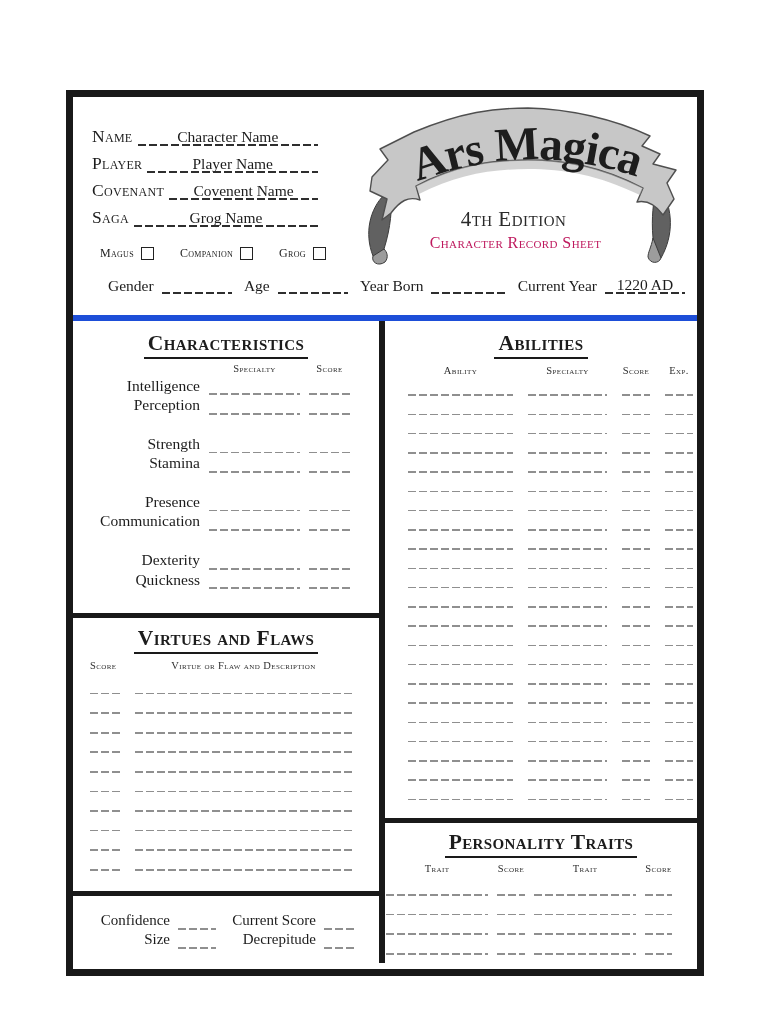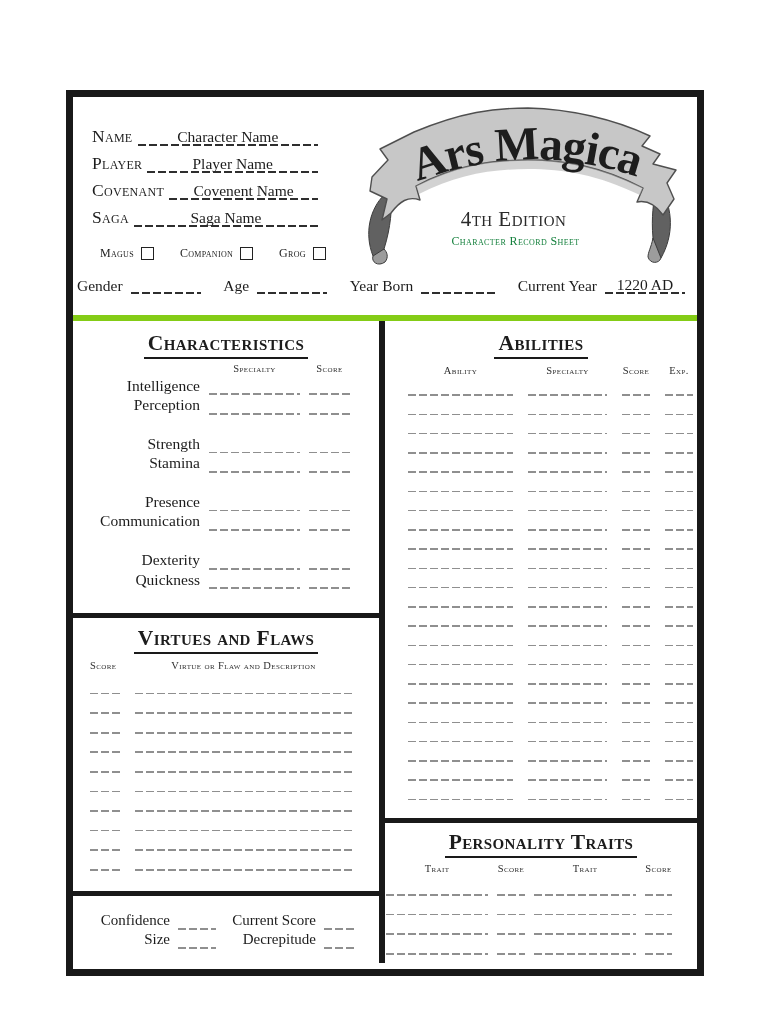--- a/index.html
+++ b/index.html
@@ -16,34 +16,34 @@
   .dline::after { content:""; position:absolute; left:0; right:0; bottom:0; height:1.7px;
     background:repeating-linear-gradient(90deg,#2e2e2e 0 8px,transparent 8px 11px); }
   .dline.gray::after { background:repeating-linear-gradient(90deg,#8f8f8f 0 8px,transparent 8px 11px); }
   .fval { font-size:15.5px; line-height:1; padding-bottom:2px; white-space:nowrap; }
 
   .type-row { position:absolute; left:27px; top:149px; display:flex; align-items:center; }
   .type-item { display:flex; align-items:center; margin-right:26px; }
   .type-label { font-variant:small-caps; font-size:12px; letter-spacing:.3px; }
   .checkbox { width:13px; height:13px; border:1.7px solid #222; margin-left:7px; background:#fff; }
 
-  .demo-row { position:absolute; left:4px; right:12px; top:174px; height:23px; display:flex; justify-content:space-between; align-items:flex-end; }
+  .demo-row { position:absolute; left:35px; right:12px; top:174px; height:23px; display:flex; justify-content:space-between; align-items:flex-end; }
   .demo-item { display:flex; align-items:flex-end; }
   .demo-label { font-size:15.5px; line-height:1; margin-right:8px; padding-bottom:1px; white-space:nowrap; }
   .demo-line { position:relative; height:17px; display:flex; justify-content:center; align-items:flex-end; }
   .w70{width:70px;} .w74{width:74px;} .w80{width:80px;}
 
   
   .logo { position:absolute; right:2px; top:6px; width:337px; height:168px; }
   .logo svg { position:absolute; left:0; top:0; }
   .logo-edition { position:absolute; left:0; right:26px; top:104px; text-align:center; font-variant:small-caps; font-size:21px; letter-spacing:.5px; color:#2a2a2a; }
-  .logo-subtitle { position:absolute; left:0; right:22px; top:131px; text-align:center; font-variant:small-caps; font-size:12px; letter-spacing:.4px; color:#15803d; }
-
-  
-  .sheet-body { display:grid; grid-template-columns:306px 1fr; gap:6px; background:#191919; border-top:6px solid #84cc16; height:648px; }
+  .logo-subtitle { position:absolute; left:0; right:22px; top:131px; text-align:center; font-variant:small-caps; font-size:16px; letter-spacing:.4px; color:#be185d; }
+
+  
+  .sheet-body { display:grid; grid-template-columns:306px 1fr; gap:6px; background:#191919; border-top:6px solid #1d4ed8; height:648px; }
   .col { display:grid; gap:5px; }
   .col-left { grid-template-rows:292px 273px 1fr; }
   .col-right { grid-template-rows:497px 1fr; }
   .box { background:#fff; overflow:hidden; }
 
   .sec-title-wrap { text-align:center; margin-top:10px; line-height:1; }
   .sec-title { display:inline-block; font-variant:small-caps; font-weight:bold; font-size:21.5px; letter-spacing:.4px; line-height:1.15; border-bottom:2.2px solid #1a1a1a; padding:0 4px 1px; }
   .col-head { font-variant:small-caps; font-size:10.5px; letter-spacing:.4px; color:#2e2e2e; }
   .cellline { position:relative; height:15px; }
 
@@ -108,21 +108,21 @@
         </div>
         <div class="field-row">
           <span class="sc-label">Covenant</span>
           <span class="fline dline">
             <span class="fval">Covenent Name</span>
           </span>
         </div>
         <div class="field-row">
           <span class="sc-label">Saga</span>
           <span class="fline dline">
-            <span class="fval">Saga Name</span>
+            <span class="fval">Grog Name</span>
           </span>
         </div>
       </div>
 
       <div class="type-row">
         <span class="type-item">
           <span class="type-label">Magus</span>
           <span class="checkbox"></span>
         </span>
         <span class="type-item">

